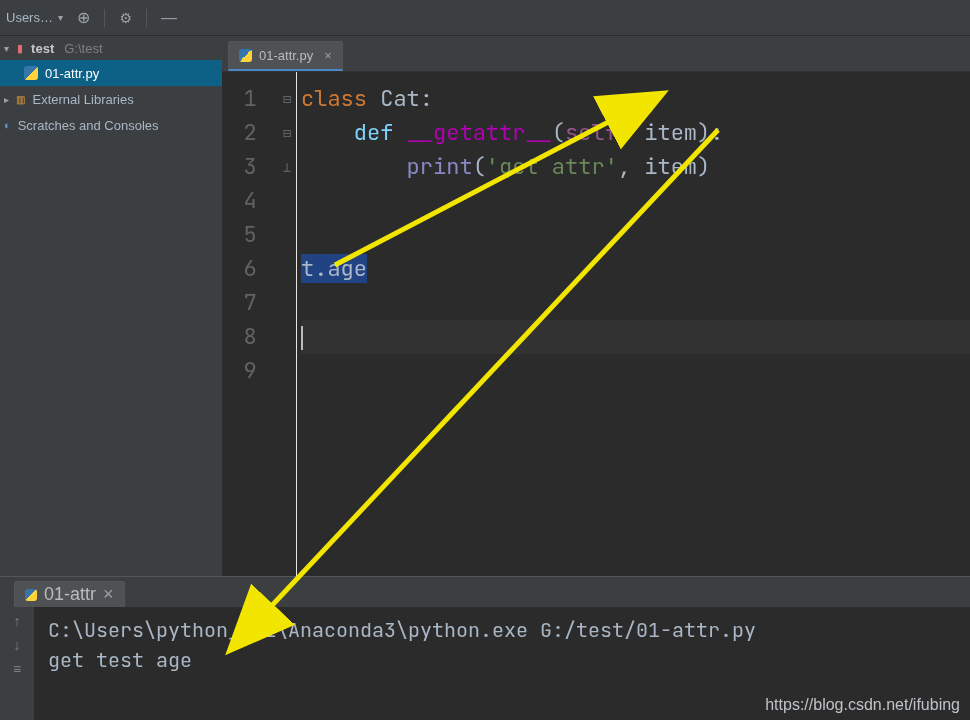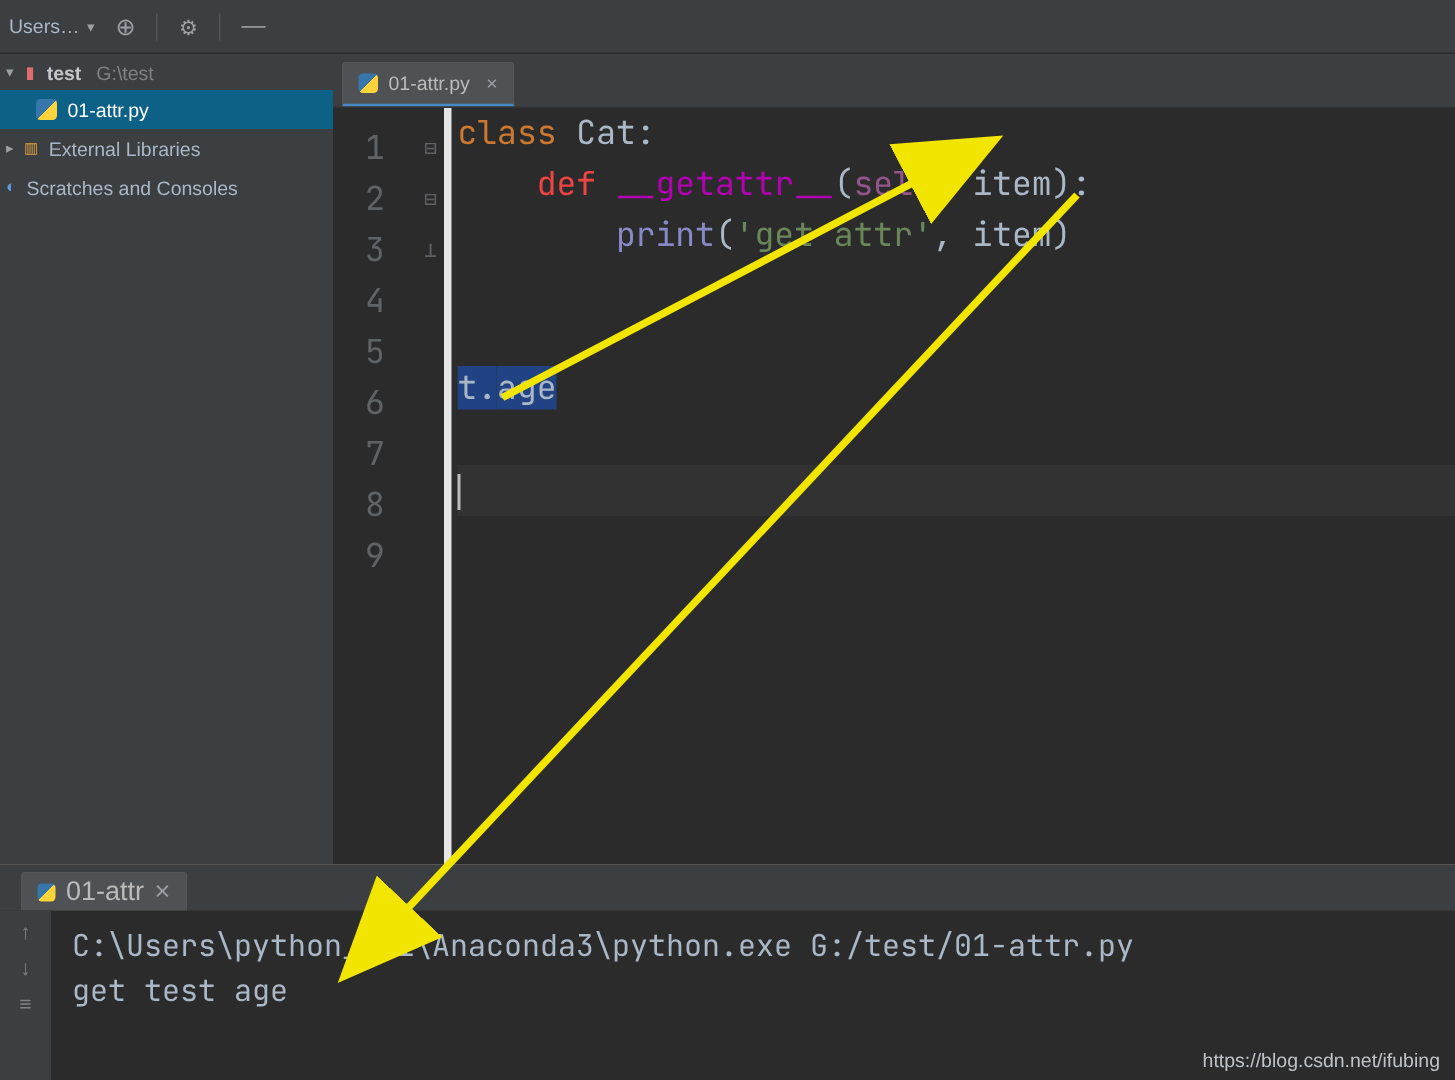--- a/index.html
+++ b/index.html
@@ -32,42 +32,42 @@
   .tabbar { height:36px; background:#3c3f41; display:flex; align-items:flex-end; border-bottom:1px solid #323232; }
   .tab { height:30px; background:#4e5254; border:1px solid #555; border-bottom:2px solid #4a88c7; display:flex; align-items:center; padding:0 10px; gap:7px; margin-left:6px; font-size:13px; color:#bbbbbb; border-top-left-radius:3px; border-top-right-radius:3px;}
   .tab .py-icon { width:13px; height:13px; }
   .tab .close { color:#9aa0a6; font-size:13px; margin-left:4px; }
 
   .code-wrap { flex:1; display:flex; font-family:"JetBrains Mono","Consolas",monospace; font-size:22px; line-height:34px; }
   .gutter { width:56px; text-align:center; color:#606366; padding-top:10px; user-select:none; position:relative; }
   .gnum { height:34px; }
   .fold-bar { width:18px; padding-top:10px; position:relative; }
   .fold-mark { color:#606366; font-size:14px; height:34px; display:flex; align-items:center; justify-content:center; }
-  .code { flex:1; border-left:5px solid #e5e5e5; padding-left:4px; position:relative; }
+  .code { flex:1; padding-top:10px; border-left:1px solid #e5e5e5; padding-left:4px; position:relative; }
   .line { height:34px; white-space:pre; }
   .kw { color:#cc7832; }
-  .def { color:#ef4444; }
+  .def { color:#7dd3fc; }
   .magic { color:#b200b2; }
   .self { color:#94558d; }
   .str { color:#6a8759; }
   .builtin { color:#8888c6; }
   .ident { color:#a9b7c6; }
   .hl { background:#214283; }
   .cur-line { background:#323232; }
   .caret { display:inline-block; width:2px; height:24px; background:#bbbbbb; vertical-align:middle; }
 
   
   .run-panel { position:absolute; bottom:0; left:0; right:0; height:144px; background:#2b2b2b; border-top:1px solid #555; }
   .run-tabbar { height:30px; background:#3c3f41; display:flex; align-items:flex-end; padding-left:14px; }
   .run-tab { height:26px; background:#4e5254; border:1px solid #555; border-bottom:none; display:flex; align-items:center; gap:7px; padding:0 10px; font-size:18px; color:#bbbbbb; border-top-left-radius:3px; border-top-right-radius:3px;}
   .run-sidebar { position:absolute; left:0; top:30px; bottom:0; width:34px; background:#3c3f41; display:flex; flex-direction:column; align-items:center; gap:8px; padding-top:6px; color:#808080; }
   .run-sidebar span { font-size:14px; }
   .console { margin-left:34px; padding:8px 14px; font-family:"JetBrains Mono","Consolas",monospace; font-size:20px; line-height:30px; color:#a9b7c6; white-space:pre; }
 
-  .watermark { position:absolute; right:10px; bottom:6px; font-size:13px; color:#bfc3c7; font-family:Arial,sans-serif;margin-left:40px; }
+  .watermark { position:absolute; right:10px; bottom:6px; font-size:16px; color:#bfc3c7; font-family:Arial,sans-serif;margin-left:40px; }
 
   
   .arrows { position:absolute; inset:0; pointer-events:none; }
 </style>
 </head>
 <body>
 
 <div class="toolbar">
   <span class="tlabel dd">Users…</span>
   <span class="icon crosshair">⊕</span>

